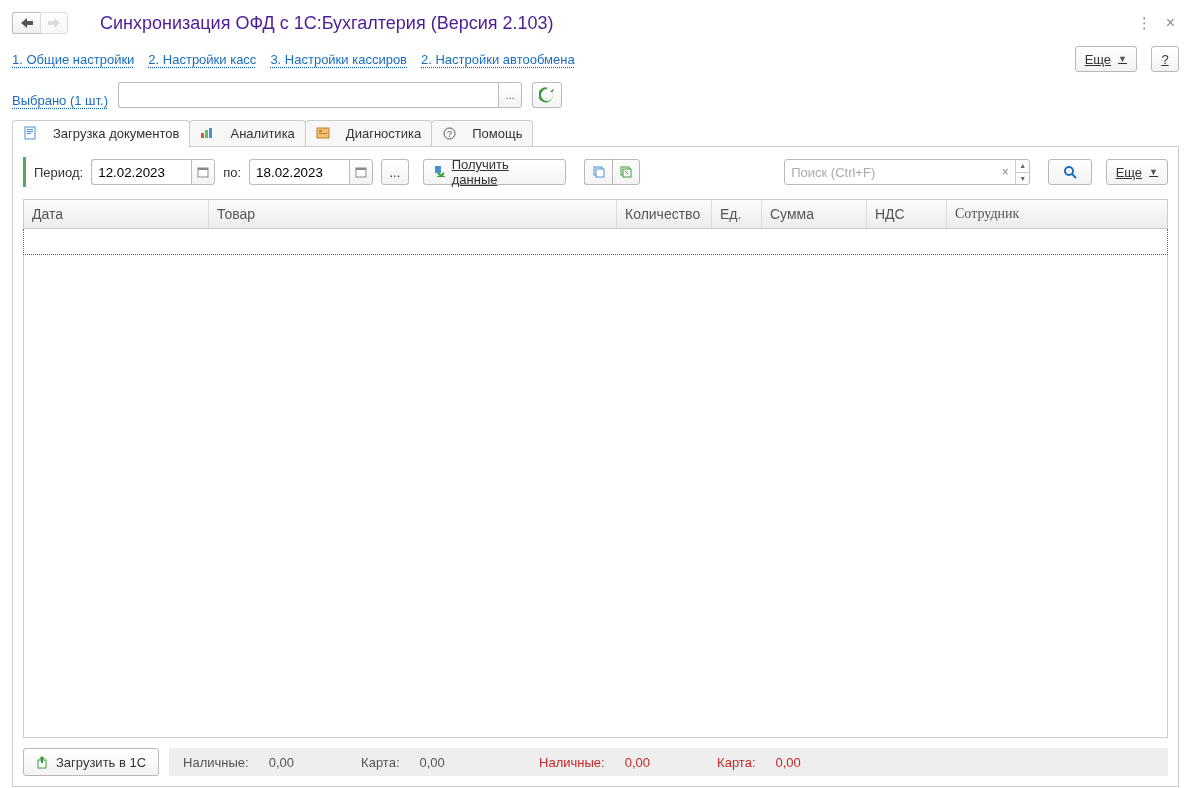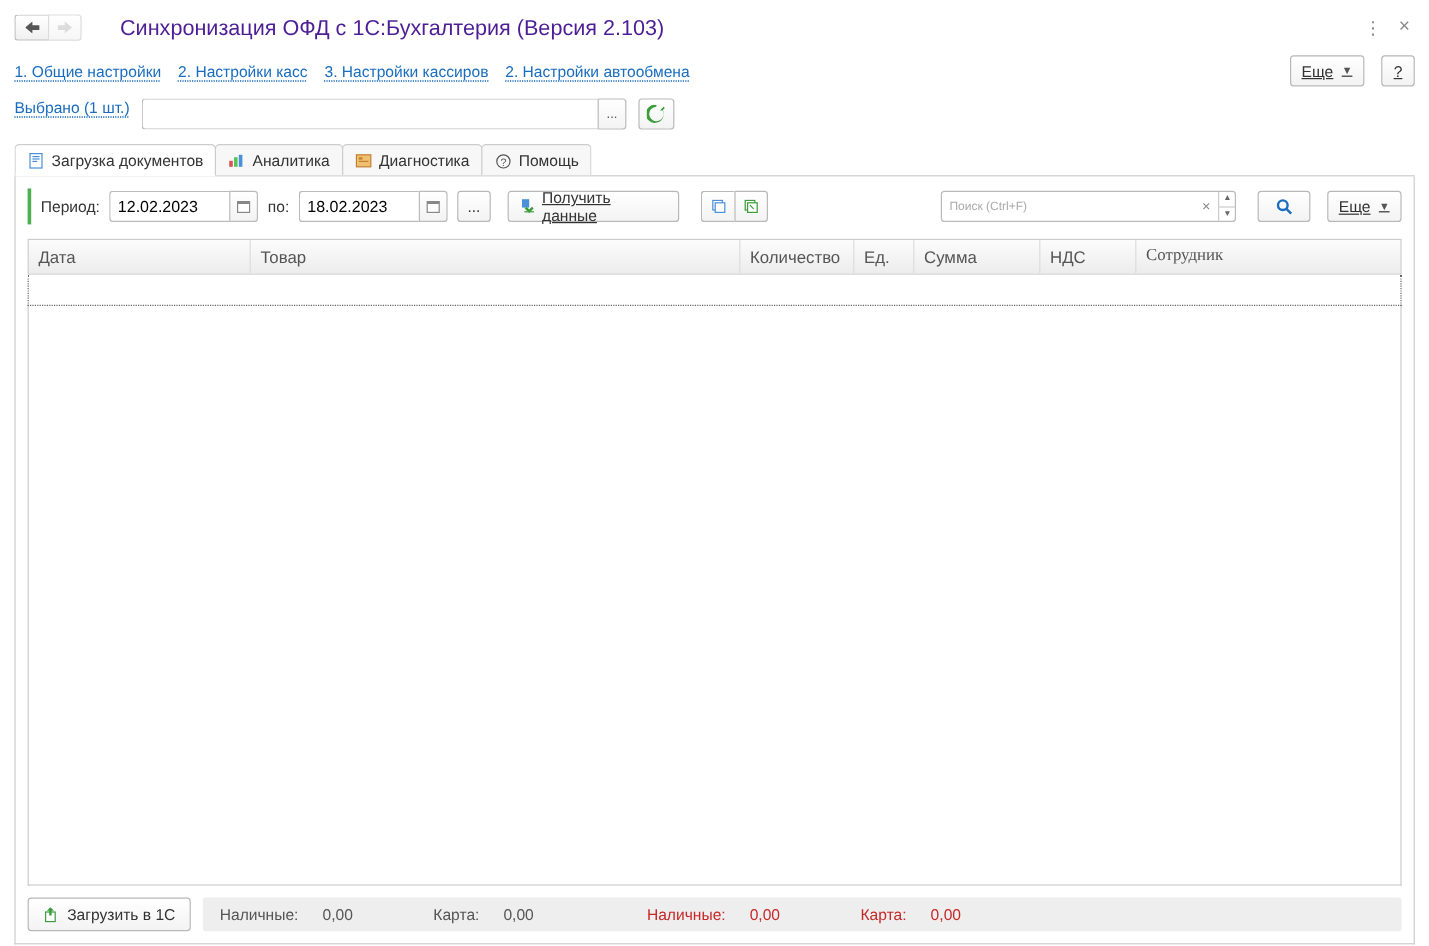--- a/index.html
+++ b/index.html
@@ -64,21 +64,21 @@
   font-size: 13px;
   color: #333;
   height: 26px;
   text-decoration: underline;
 }
 .btn .caret { font-size: 9px; color: #555; margin-left: 2px; }
 .btn-help { width: 28px; justify-content: center; }
 
 .selectbar {
   display: flex;
-  align-items: flex-start;
+  align-items: flex-end;
   gap: 10px;
   padding-bottom: 12px;
 }
 .select-link { color: #1a6dbe; text-decoration: underline dotted; text-underline-offset: 3px; cursor: pointer; }
 .select-input-wrap { display: flex; }
 .select-input {
   width: 380px; height: 26px;
   border: 1px solid #bbb;
   border-right: none;
   padding: 2px 6px;
@@ -106,21 +106,21 @@
 
 .tabs {
   display: flex;
   border-bottom: 1px solid #ccc;
 }
 .tab {
   border: 1px solid #ccc;
   border-bottom: none;
   padding: 5px 10px;
   background: #f7f7f7;
-  display: flex; gap: 6px; align-items: flex-end;
+  display: flex; gap: 16px; align-items: flex-start;
   cursor: pointer;
   border-top-left-radius: 4px;
   border-top-right-radius: 4px;
   margin-right: -1px;
   position: relative;
   font-size: 13px;
 }
 .tab.active { background: #fff; z-index: 2; }
 .tab.active::after{
   content:""; position:absolute; left:0; right:0; bottom:-1px; height:2px; background:#fff;
@@ -179,21 +179,21 @@
   border: 1px solid #bbb;
   border-radius: 3px;
   width: 250px; height: 26px;
   align-items:center;
 }
 .search-input {
   flex: 1;
   border: none;
   padding: 2px 6px;
   outline: none;
-  font-size: 10px;
+  font-size: 13px;
 }
 .search-input::placeholder{color:#aaa;}
 .search-clear { width: 20px; text-align:center; color:#888; cursor:pointer; font-size:12px;}
 .search-stepper { width: 14px; display:flex; flex-direction:column; border-left:1px solid #ccc; height:100%;}
 .search-stepper div{flex:1; display:flex;align-items:center;justify-content:center; font-size:7px; color:#666; cursor:pointer;}
 .search-stepper div:first-child{border-bottom:1px solid #ccc;}
 .search-btn {
   width: 44px; height: 26px;
   border: 1px solid #b8b8b8;
   border-radius: 3px;

